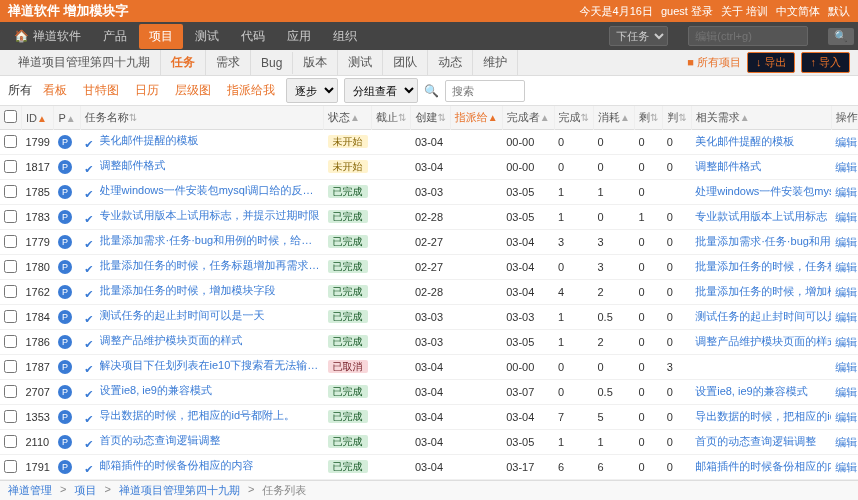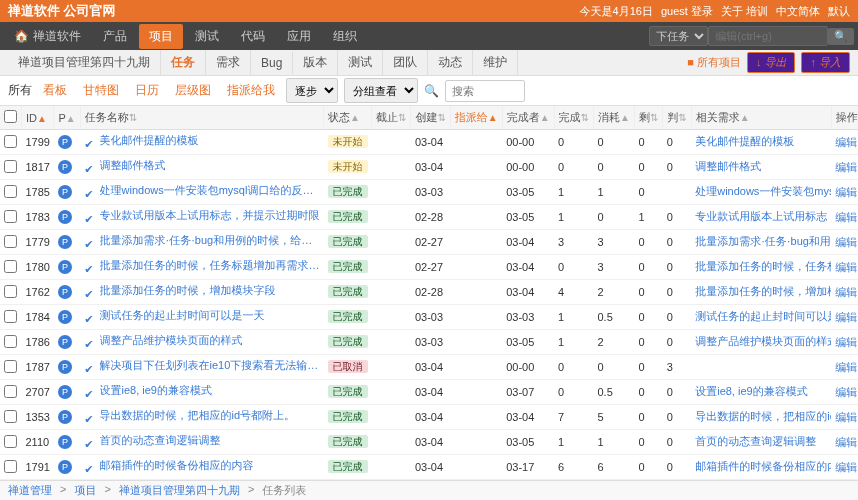--- a/index.html
+++ b/index.html
@@ -8,31 +8,31 @@
     
     .top-bar { background: #e8722a; color: #fff; display: flex; align-items: center; justify-content: space-between; padding: 0 8px; height: 22px; font-size: 11px; }
     .top-bar-left { font-weight: bold; font-size: 13px; }
     .top-bar-right { display: flex; gap: 8px; font-size: 11px; }
     .top-bar-right span { cursor: pointer; }
 
     
     .nav-bar { background: #444; display: flex; align-items: center; height: 28px; padding: 0 4px; gap: 2px; }
     .nav-item { color: #ccc; padding: 4px 10px; cursor: pointer; font-size: 12px; border-radius: 2px; display: flex; align-items: center; gap: 4px; }
     .nav-item.active { background: #e8722a; color: #fff; }
-    .search-box { margin-left: auto; display: flex; align-items: center; gap: 0; }
+    .search-box { margin-left: auto; display: flex; align-items: center; gap: 20px; }
     .search-box input { height: 20px; padding: 0 6px; font-size: 11px; border: 1px solid #666; background: #555; color: #ccc; border-radius: 2px; width: 120px; }
     .search-box select { height: 20px; font-size: 11px; background: #555; color: #ccc; border: 1px solid #666; border-radius: 2px; padding: 0 2px; }
     .search-btn { background: #666; border: none; color: #ccc; padding: 2px 6px; cursor: pointer; border-radius: 2px; font-size: 11px; }
 
     
     .sub-nav { background: #f0f0f0; border-bottom: 1px solid #ddd; display: flex; align-items: center; padding: 0 8px; height: 26px; gap: 0; }
     .sub-nav-item { color: #555; padding: 4px 10px; cursor: pointer; font-size: 12px; border-right: 1px solid #ddd; }
     .sub-nav-item.active { color: #e8722a; font-weight: bold; }
     .sub-nav-right { margin-left: auto; display: flex; align-items: center; gap: 6px; font-size: 11px; color: #e8722a; }
-    .btn-outline { background: #4c1d95; color: #e8722a; border: 1px solid #e8722a; padding: 2px 8px; cursor: pointer; border-radius: 2px; font-size: 11px; font-style: italic; }
+    .btn-outline { background: #0f172a; color: #e8722a; border: 1px solid #e8722a; padding: 2px 8px; cursor: pointer; border-radius: 2px; font-size: 11px; }
 
     
     .filter-bar { background: #fff; border-bottom: 1px solid #e0e0e0; display: flex; align-items: center; padding: 4px 8px; height: 30px; gap: 6px; }
     .filter-tag { color: #e8722a; cursor: pointer; font-size: 12px; padding: 1px 4px; border: 1px solid transparent; }
     .filter-select { height: 25px; font-size: 11px; border: 1px solid #ccc; border-radius: 2px; padding: 0 4px; }
     .search-input { height: 22px; font-size: 11px; border: 1px solid #ccc; border-radius: 2px; padding: 0 6px; width: 80px; }
 
     
     .table-wrap { overflow: auto; height: calc(500px - 22px - 28px - 26px - 30px - 20px); }
     table { width: 100%; border-collapse: collapse; background: #fff; font-size: 11px; }
@@ -73,21 +73,21 @@
     .col-consumed { width: 36px; }
     .col-left { width: 30px; }
     .col-mul { width: 36px; }
     .col-related { width: 140px; }
     .col-action { width: 40px; }
   </style>
 </head>
 <body>
 
 <div class="top-bar">
-  <span class="top-bar-left">禅道软件 公司官网</span>
+  <span class="top-bar-left">禅道软件 增加模块字</span>
   <div class="top-bar-right">
     <span>今天是4月16日</span>
     <span>guest 登录</span>
     <span>关于 培训</span>
     <span>中文简体</span>
     <span>默认</span>
   </div>
 </div>
 
 <div class="nav-bar">

